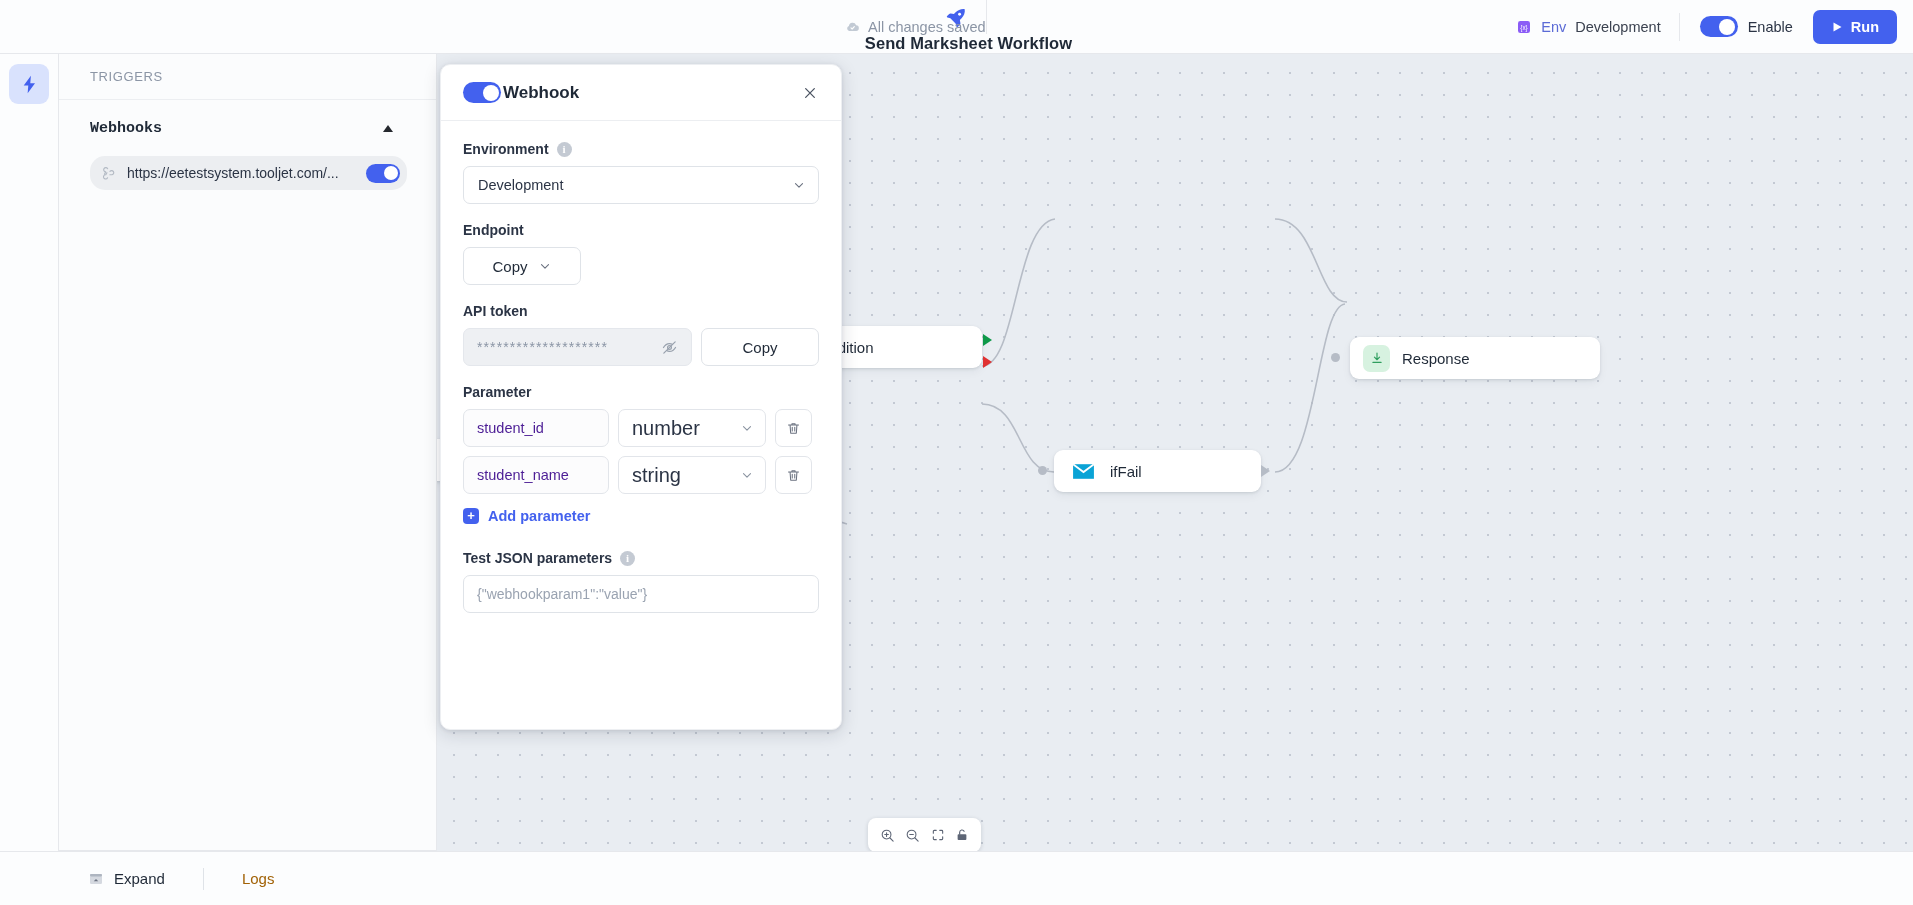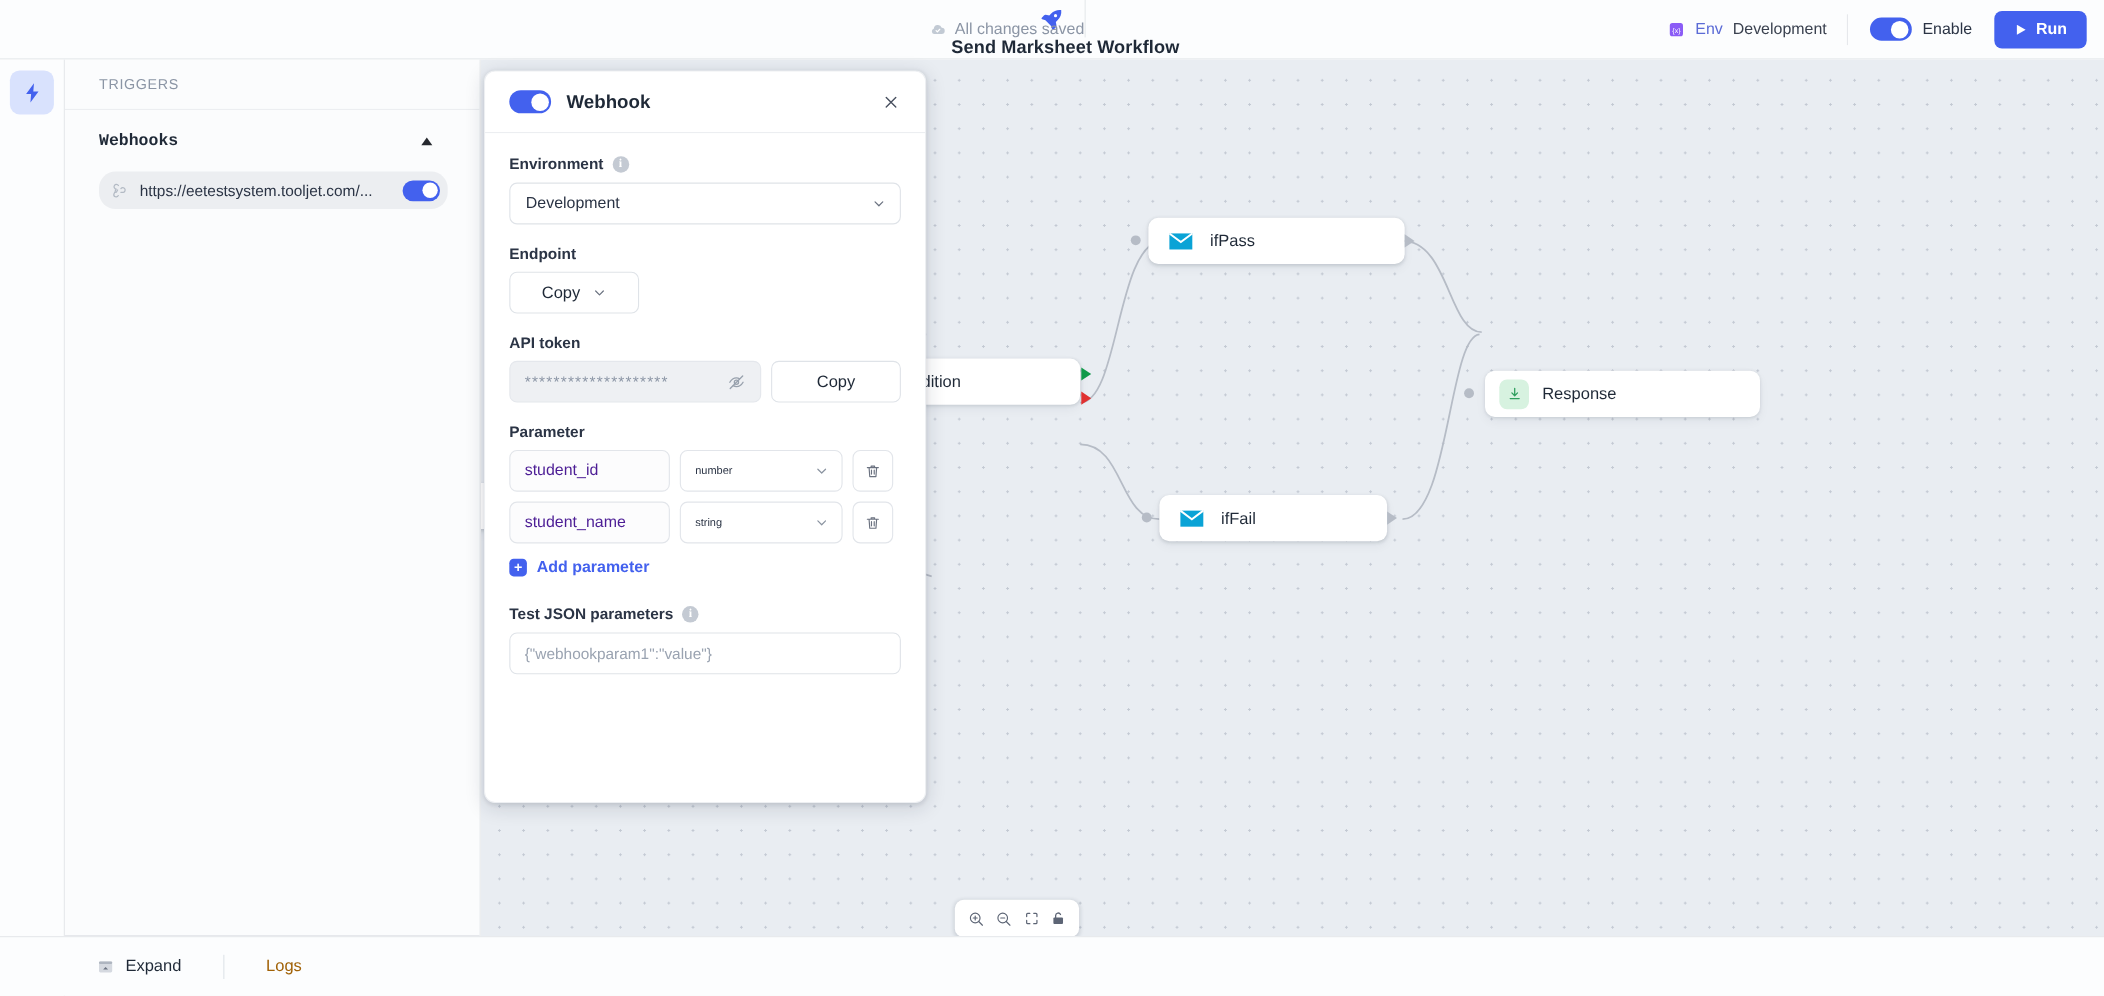--- a/index.html
+++ b/index.html
@@ -199,21 +199,21 @@
     background: #fff;
     border-radius: 10px;
     box-shadow: 0 4px 18px rgba(20,30,50,.14), 0 1px 4px rgba(20,30,50,.10);
     z-index: 50;
     border: 1px solid #edeff2;
   }
   .modal-head {
     height: 56px; display: flex; align-items: center;
     padding: 0 18px 0 22px;
     border-bottom: 1px solid #eceef1;
-    gap: 14px;
+    gap: 2px;
   }
   .modal-title { font-size: 17px; font-weight: bold; color: #1f2937; flex: 1; }
   .close-x {
     width: 26px; height: 26px; cursor: pointer;
     display: flex; align-items: center; justify-content: center;
   }
   .modal-body { padding: 20px 22px 0 22px; }
   .field-label {
     font-size: 14px; font-weight: bold; color: #2b3445;
     display: flex; align-items: center; gap: 8px;
@@ -269,21 +269,21 @@
     width: 146px; height: 38px;
     border: 1px solid #e2e5ea; border-radius: 7px; background: #fcfcfd;
     display: flex; align-items: center; padding: 0 13px;
     font-size: 14.5px; color: #4c1d95;
   }
   .param-type {
     width: 148px; height: 38px;
     border: 1px solid #e2e5ea; border-radius: 7px; background: #fff;
     display: flex; align-items: center; justify-content: space-between;
     padding: 0 11px 0 13px;
-    font-size: 10px; color: #2b3445;
+    font-size: 20px; color: #2b3445;
     cursor: pointer;
   }
   .trash-btn {
     width: 37px; height: 38px;
     border: 1px solid #e2e5ea; border-radius: 7px; background: #fff;
     display: flex; align-items: center; justify-content: center;
     cursor: pointer;
   }
   .add-param {
     display: flex; align-items: center; gap: 9px;
@@ -406,29 +406,20 @@
       <circle cx="6" cy="5" r="2" stroke="#7b8394" stroke-width="1.6" fill="none"></circle>
       <circle cx="17" cy="5" r="2" stroke="#7b8394" stroke-width="1.6" fill="none"></circle>
       <path d="M6 7v10h9M13.5 14.2L16 16.8l-2.5 2.6" stroke="#7b8394" stroke-width="1.6" fill="none" stroke-linecap="round" stroke-linejoin="round"></path>
       <path d="M17 7v3" stroke="#7b8394" stroke-width="1.6" stroke-linecap="round"></path>
     </svg>
     <span class="node-label">If condition</span>
     <span class="handle-tri green" style="right:-10px; top:8px;"></span>
     <span class="handle-tri red" style="right:-10px; top:30px;"></span>
   </div>
 
-  <div class="node" style="left:607px; top:144px; width:233px; height:42px;">
-    <span class="handle-dot" style="left:-16px; top:16px;"></span>
-    <svg width="25" height="25" viewBox="0 0 24 24">
-      <rect x="2" y="5" width="20" height="14" fill="#0aa3d6"></rect>
-      <path d="M2 5l10 7.5L22 5" stroke="#fff" stroke-width="1.7" fill="none"></path>
-    </svg>
-    <span class="node-label">ifPass</span>
-    <span class="handle-tri" style="right:-9px; top:15px;"></span>
-  </div>
 
   <div class="node" style="left:617px; top:396px; width:207px; height:42px;">
     <span class="handle-dot" style="left:-16px; top:16px;"></span>
     <svg width="25" height="25" viewBox="0 0 24 24">
       <rect x="2" y="5" width="20" height="14" fill="#0aa3d6"></rect>
       <path d="M2 5l10 7.5L22 5" stroke="#fff" stroke-width="1.7" fill="none"></path>
     </svg>
     <span class="node-label">ifFail</span>
     <span class="handle-tri" style="right:-9px; top:15px;"></span>
   </div>

